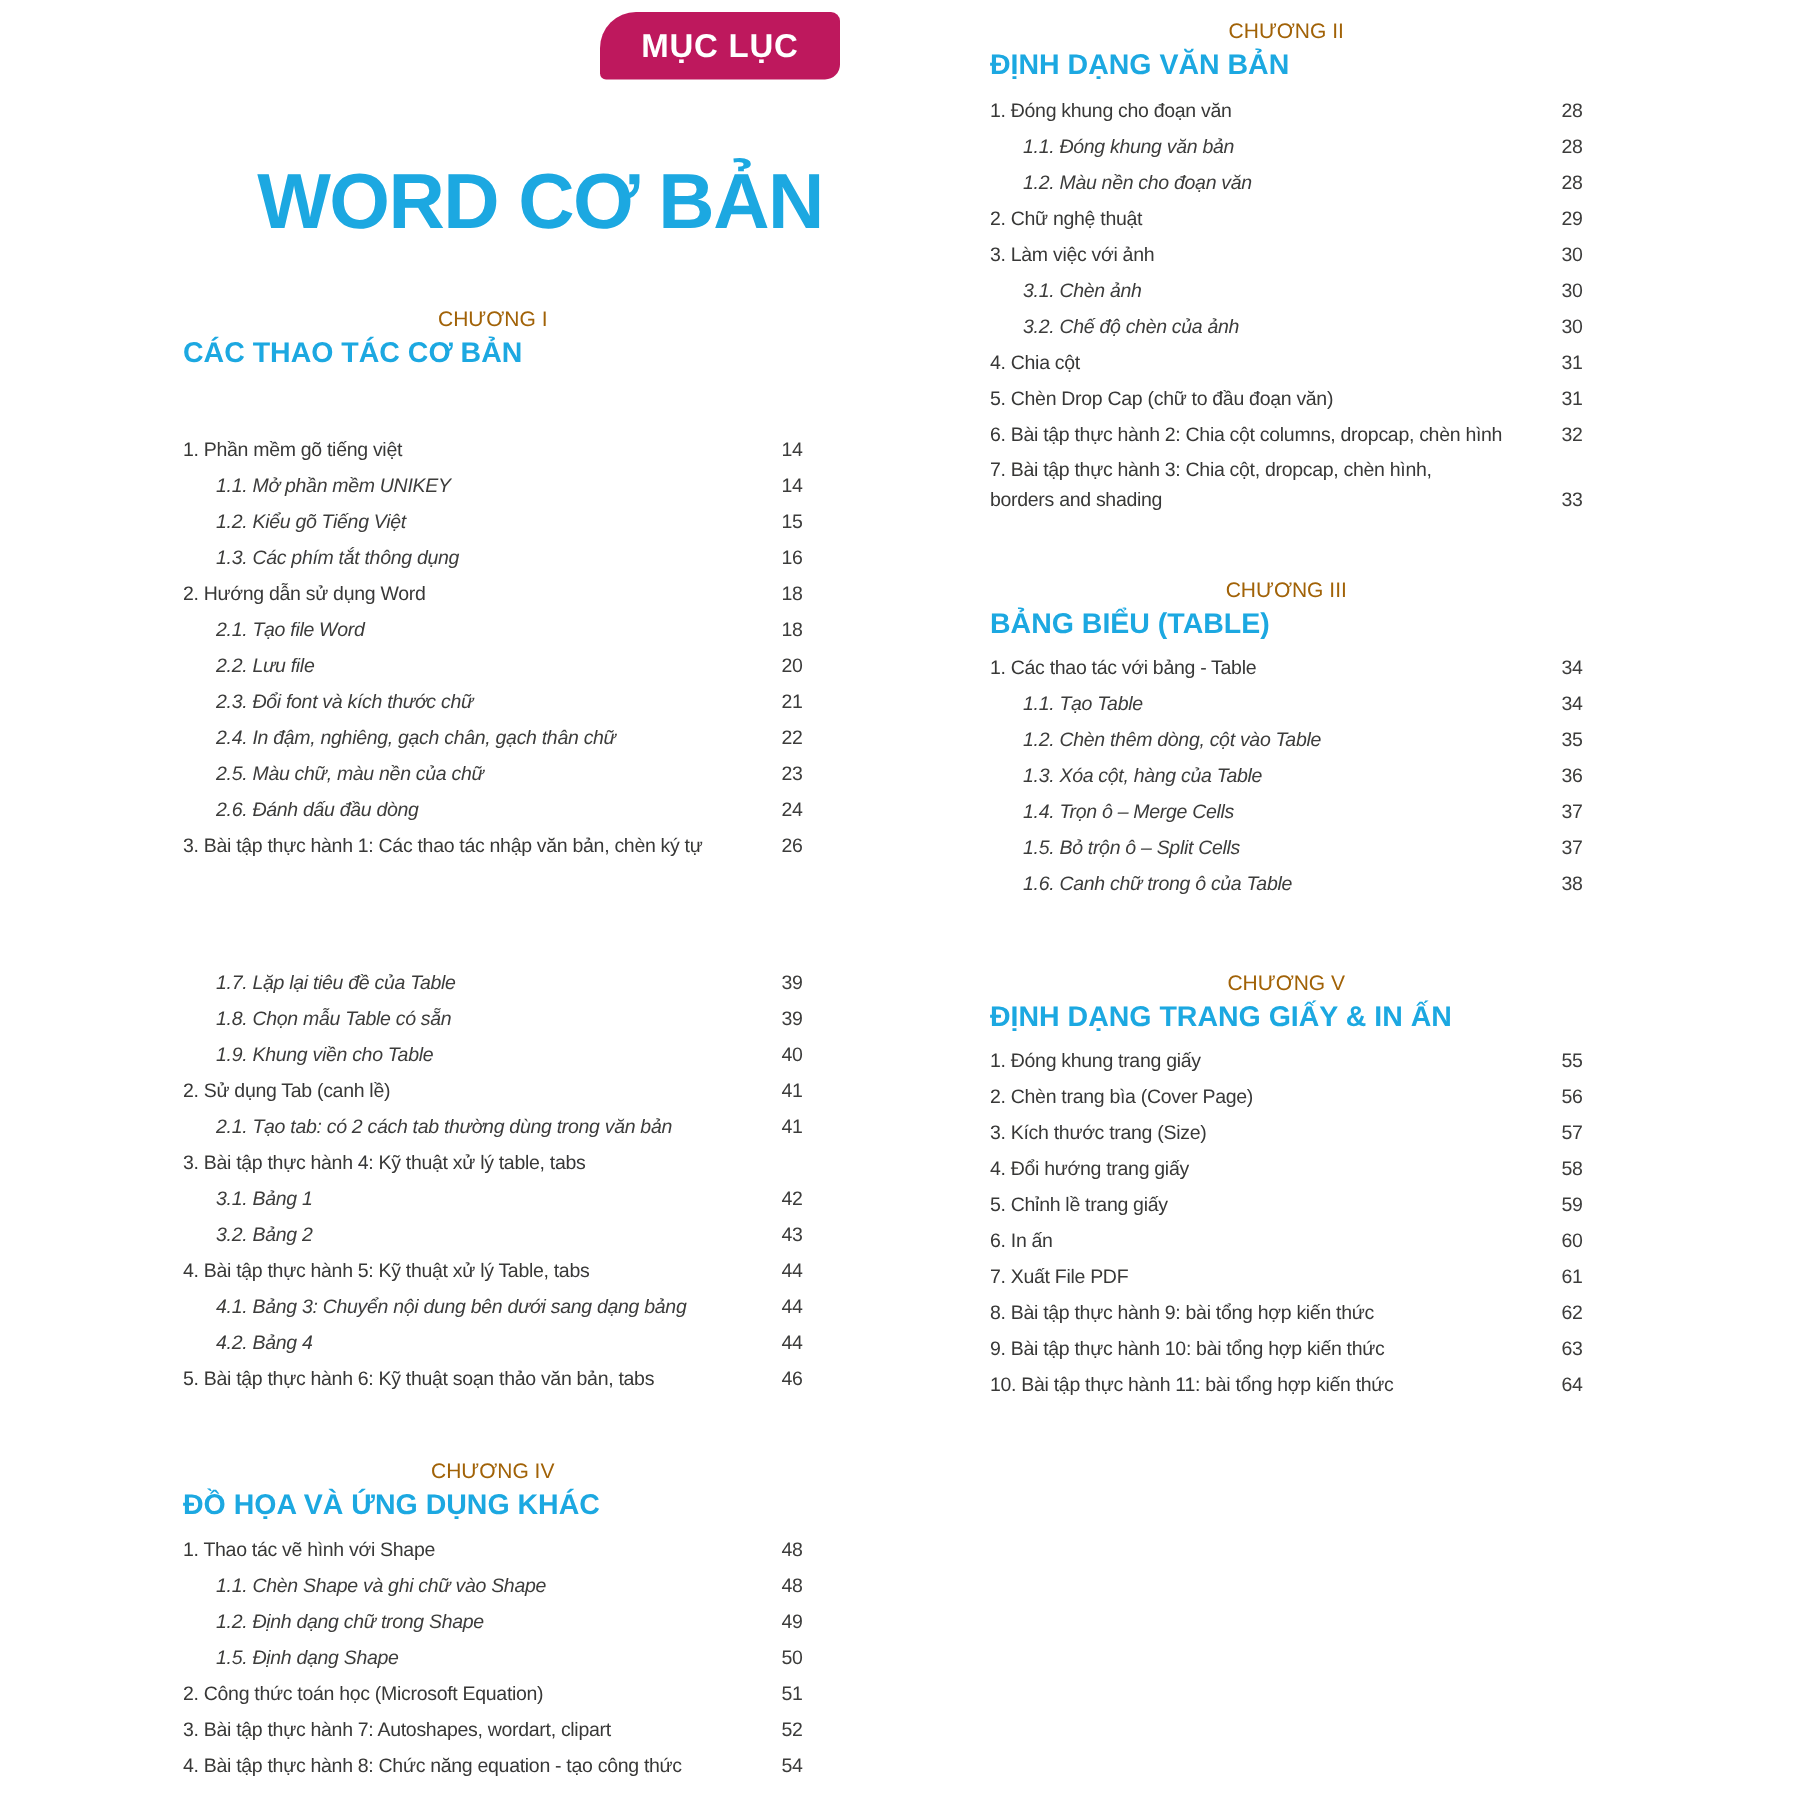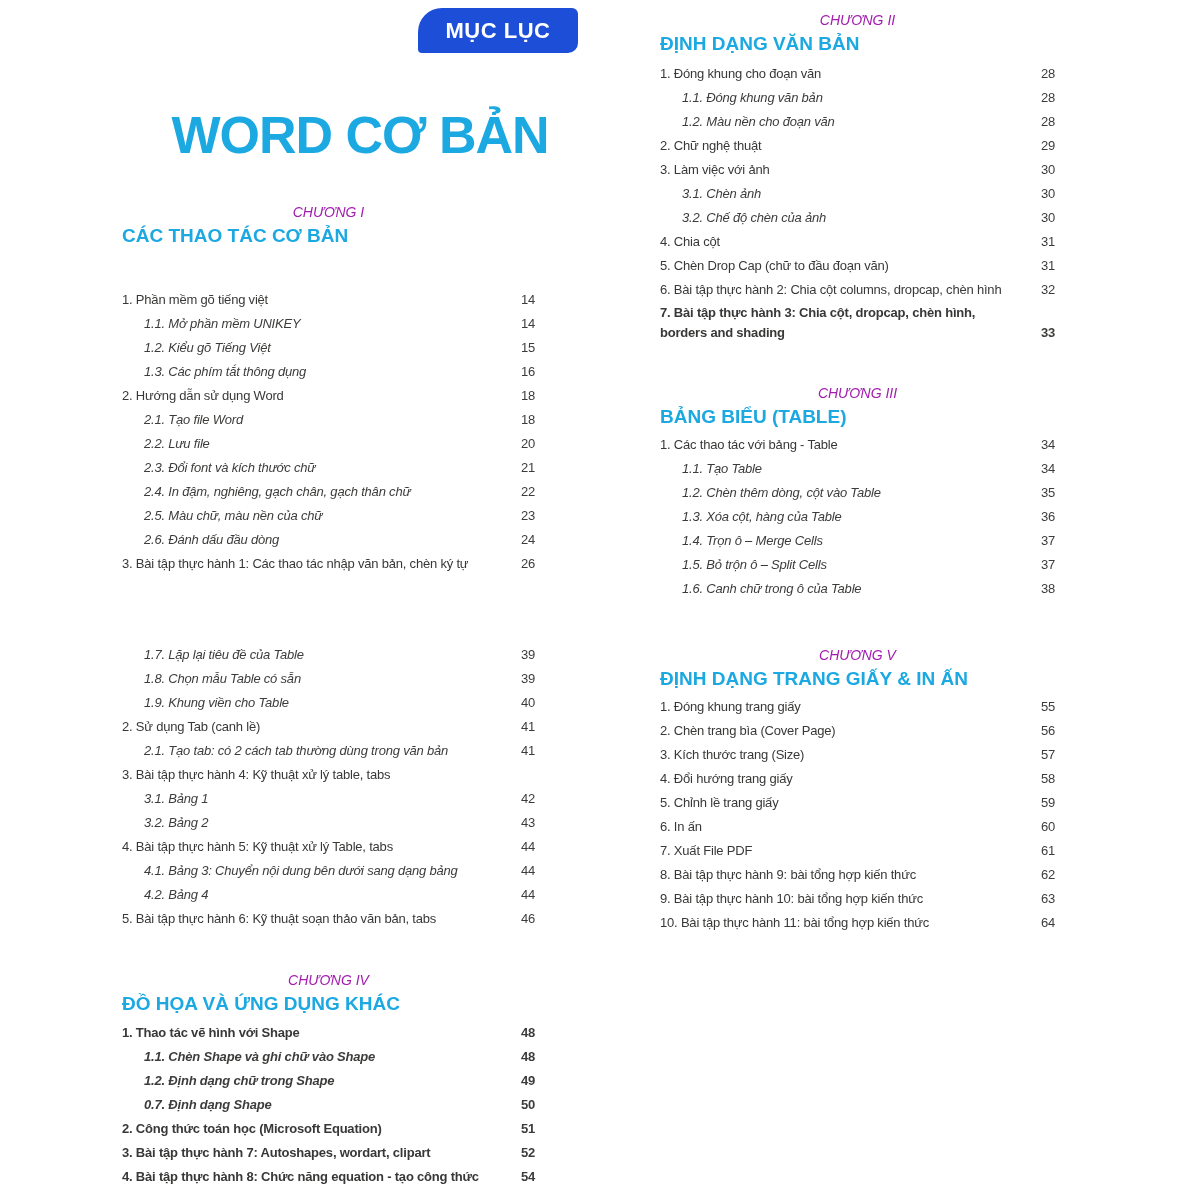--- a/index.html
+++ b/index.html
@@ -6,23 +6,23 @@
   html, body { width: 1200px; height: 1200px; }
   body {
     position: relative;
     background: #ffffff;
     font-family: "Liberation Sans", sans-serif;
     color: #3c3c3b;
     overflow: hidden;
   }
   .badge {
     position: absolute;
-    left: 418px; top: 8px;
+    left: 400px; top: 8px;
     width: 160px; height: 45px;
-    background: #1d4ed8;
+    background: #be185d;
     color: #ffffff;
     font-weight: bold;
     font-size: 22px;
     letter-spacing: 0.5px;
     display: flex; align-items: center; justify-content: center;
     border-radius: 24px 6px 10px 4px;
   }
   .book-title {
     position: absolute;
     left: 140px; top: 110px;
@@ -38,37 +38,36 @@
   .section { position: absolute; }
   .sec-l1 { left: 122px; top: 204px; width: 413px; }
   .sec-l2 { left: 122px; top: 643px; width: 413px; }
   .sec-l4 { left: 122px; top: 972px; width: 413px; }
   .sec-r2 { left: 660px; top: 12px;  width: 395px; }
   .sec-r3 { left: 660px; top: 385px; width: 395px; }
   .sec-r5 { left: 660px; top: 647px; width: 395px; }
 
   .chapter {
     text-align: center;
-    font-style: italic;
     font-size: 14px;
     line-height: 17px;
-    color: #a21caf;
+    color: #a16207;
   }
   .sec-title {
     text-align: left;
     color: #1ca8e1;
     font-weight: bold;
     font-size: 19px;
     line-height: 24px;
     margin-top: 3px;
     white-space: nowrap;
   }
   .sec-l1 .rows { margin-top: 40px; }
   .sec-l2 .rows { margin-top: 0; }
-  .sec-l4 .rows { margin-top: 5px; font-weight: bold; }
+  .sec-l4 .rows { margin-top: 5px; }
   .sec-r2 .rows { margin-top: 6px; }
   .sec-r3 .rows { margin-top: 4px; }
   .sec-r5 .rows { margin-top: 4px; }
 
   .row {
     display: flex;
     align-items: flex-end;
     height: 24px;
     font-size: 13px;
     line-height: 24px;
@@ -76,21 +75,21 @@
   }
   .row .label {
     flex: 1;
     min-width: 0;
     white-space: pre;
     overflow: hidden;
   }
   .row.lv1 .label { color: #383837; }
   .row.lv2 .label { padding-left: 22px; font-style: italic; }
   .row .page { width: 30px; text-align: right; }
-  .row.multi { height: 43px; font-weight: bold; }
+  .row.multi { height: 43px; }
   .row.multi .label { line-height: 19.5px; padding-bottom: 3px; }
 </style>
 </head>
 <body>
 
 <div class="badge">MỤC LỤC</div>
 
 <div class="book-title">WORD CƠ BẢN</div>
 
 <div class="section sec-l1">
@@ -212,21 +211,21 @@
       </div>
       <div class="row lv2">
         <div class="label">1.1. Chèn Shape và ghi chữ vào Shape</div>
         <div class="page">48</div>
       </div>
       <div class="row lv2">
         <div class="label">1.2. Định dạng chữ trong Shape</div>
         <div class="page">49</div>
       </div>
       <div class="row lv2">
-        <div class="label">0.7. Định dạng Shape</div>
+        <div class="label">1.5. Định dạng Shape</div>
         <div class="page">50</div>
       </div>
       <div class="row lv1">
         <div class="label">2. Công thức toán học (Microsoft Equation)</div>
         <div class="page">51</div>
       </div>
       <div class="row lv1">
         <div class="label">3. Bài tập thực hành 7: Autoshapes, wordart, clipart</div>
         <div class="page">52</div>
       </div>

